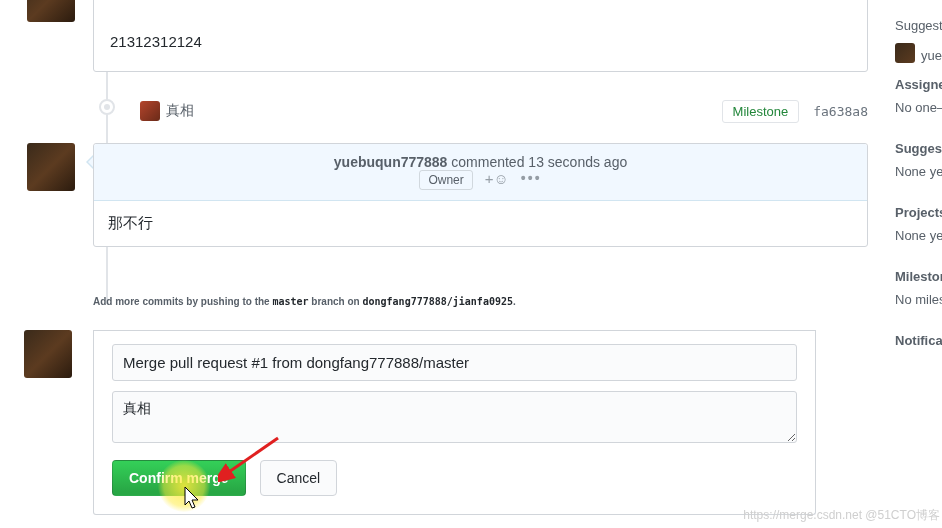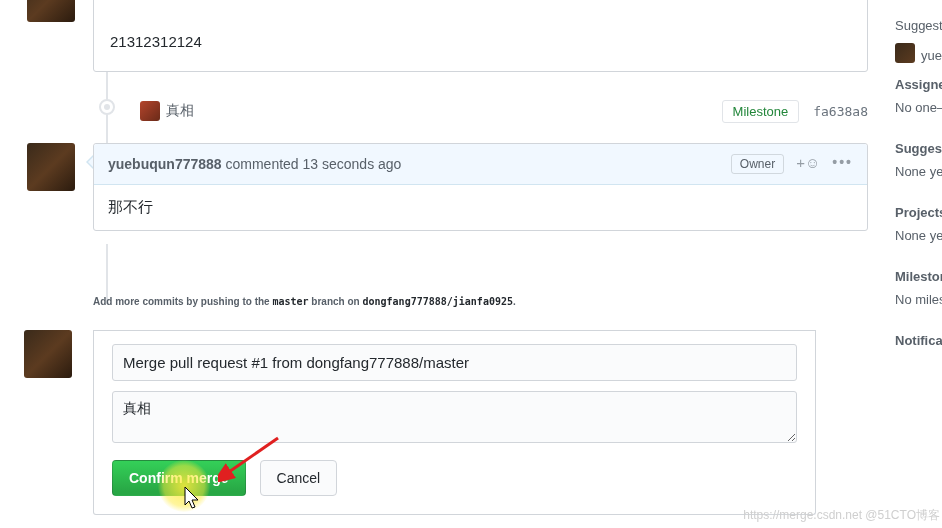--- a/index.html
+++ b/index.html
@@ -48,21 +48,21 @@
   }
   .sha-text { color:#6a737d; font-size:13px; font-family:SFMono-Regular,Consolas,monospace;}
 
   .timeline-vline { position:absolute; left:106px; top:72px; width:2px; height:72px; background:#e1e4e8; z-index:-1;}
   .timeline-vline2 { position:absolute; left:106px; top:244px; width:2px; height:60px; background:#e1e4e8; z-index:-1;}
 
   .comment-box.second { top: 143px; width: 775px; }
   .comment-header {
     background: #f1f8ff; border-bottom: 1px solid #d1e5f1; padding: 10px 14px;
     display:flex; align-items:center; justify-content:space-between;
-    border-top-left-radius:3px;border-top-right-radius:3px;
+    border-top-left-radius:3px;border-top-right-radius:3px;flex-direction:column;
   }
   .comment-header-left { color:#586069; }
   .comment-header-left .author { font-weight:600; color:#586069; }
   .comment-header-right { display:flex; gap:10px;}
   .owner-badge { border:1px solid rgba(27,31,35,.15); border-radius:3px; padding:2px 8px; font-size:12px; color:#586069;}
   .react-btn { color:#959da5; font-size:15px; padding:0 2px;}
   .kebab {color:#959da5; letter-spacing:2px; font-weight:bold;}
   .comment-body2 { padding:13px 14px; font-size:15px; }
 
   .caret {

